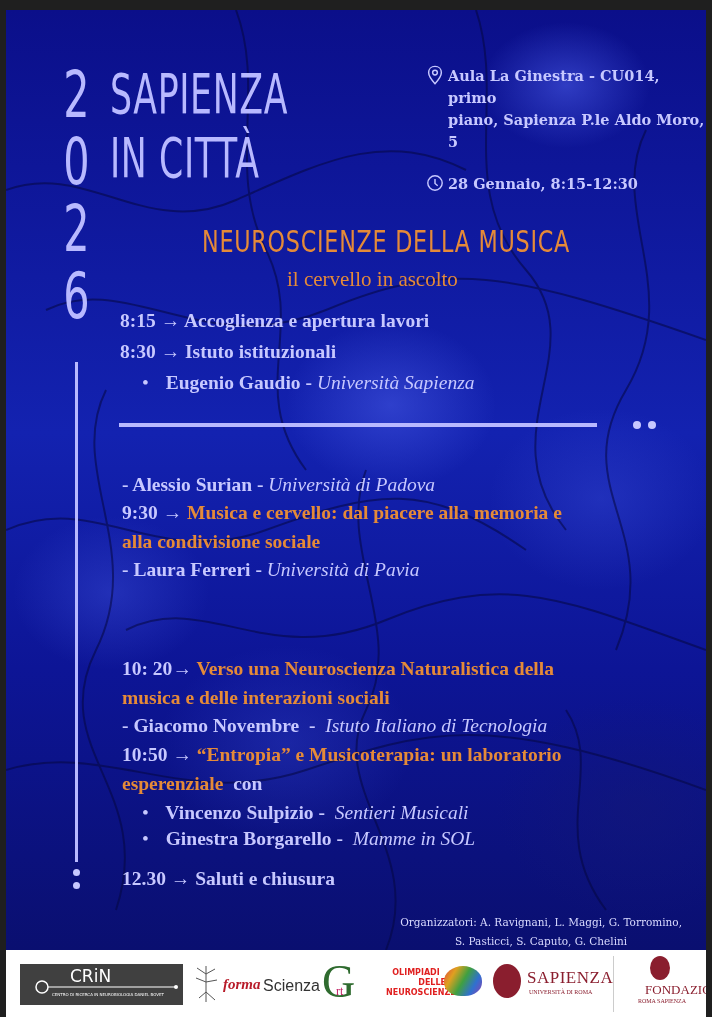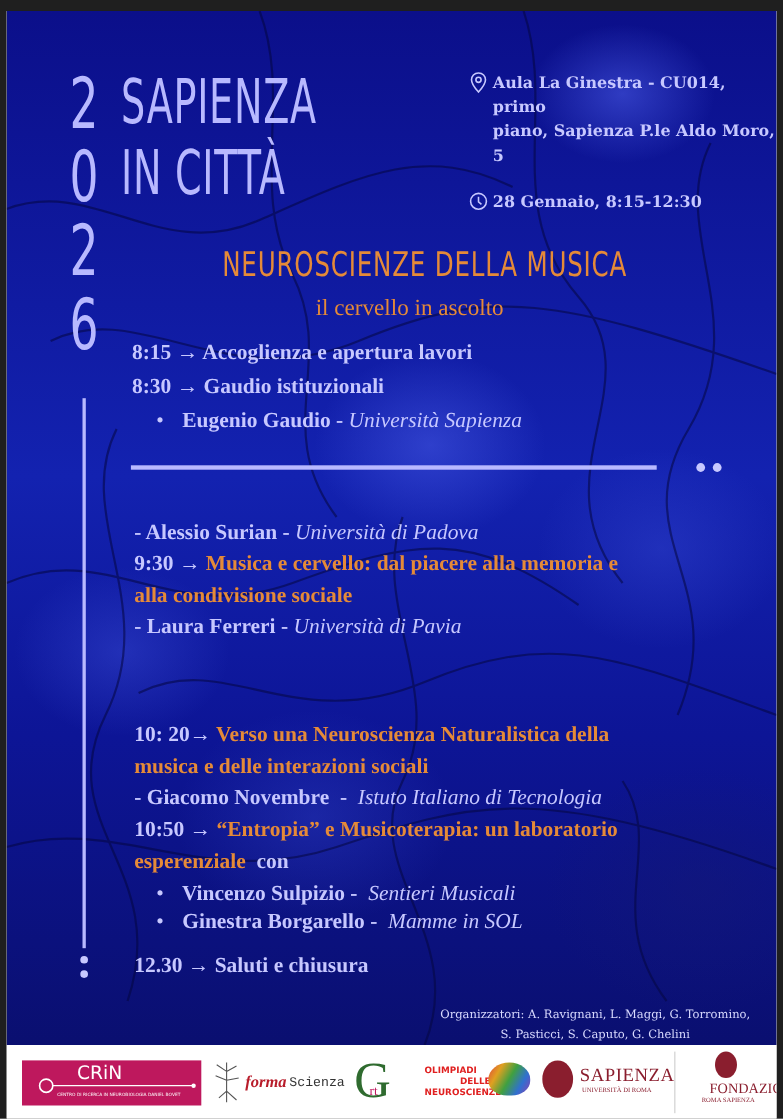--- a/index.html
+++ b/index.html
@@ -100,21 +100,21 @@
   <div class="hdot" style="left:642px"></div>
 
   <div class="sched" style="left:114px; top:300px">
     <span>8:15</span>
     <span>→</span>
     <span>Accoglienza e apertura lavori</span>
   </div>
   <div class="sched" style="left:114px; top:331px">
     <span>8:30</span>
     <span>→</span>
-    <span>Gaudio istituzionali</span>
+    <span>Istuto istituzionali</span>
   </div>
   <div class="sched bullet" style="left:136px; top:362px">
     <span>Eugenio Gaudio</span> - <span class="it">Università Sapienza</span>
   </div>
 
   <div class="sched" style="left:116px; top:464px">
     - <span>Alessio Surian</span> - <span class="it">Università di Padova</span>
   </div>
   <div class="sched" style="left:116px; top:492px">
     <span>9:30</span>
@@ -154,43 +154,43 @@
     <span>→</span>
     <span>Saluti e chiusura</span>
   </div>
 
   <div class="org">
     <div>Organizzatori: A. Ravignani, L. Maggi, G. Torromino,</div>
     <div>S. Pasticci, S. Caputo, G. Chelini</div>
   </div>
 
   <div class="logos">
-    <div class="logo" style="left:14px; top:14px; width:163px; height:41px; background:#be185d;">
+    <div class="logo" style="left:14px; top:14px; width:163px; height:41px; background:#404040;">
       <svg width="163" height="41" viewBox="0 0 163 41" style="position:absolute;left:0;top:0">
         <circle cx="22" cy="23" r="6" fill="none" stroke="#fff" stroke-width="1.5"></circle>
         <line x1="28" y1="23" x2="155" y2="23" stroke="#fff" stroke-width="1.2"></line>
         <circle cx="156" cy="23" r="2" fill="#fff"></circle>
       </svg>
       <div style="position:absolute; left:50px; top:2px; color:#fff; font-family:'DejaVu Sans',sans-serif; font-size:17px;">CRiN</div>
       <div style="position:absolute; left:32px; top:28px; color:#fff; font-family:'DejaVu Sans',sans-serif; font-size:4px; white-space:nowrap;">CENTRO DI RICERCA IN NEUROBIOLOGIA DANIEL BOVET</div>
     </div>
     <div class="logo" style="left:185px; top:14px; width:120px; height:42px;">
       <svg width="30" height="40" viewBox="0 0 30 40" style="position:absolute;left:0;top:0">
         <path d="M15 2 V38 M15 10 L6 4 M15 10 L24 5 M15 18 L5 14 M15 18 L26 16 M15 28 L8 34 M15 28 L24 36" stroke="#555" fill="none" stroke-width="1"></path>
       </svg>
       <span style="position:absolute; left:32px; top:12px; font-family:'Liberation Serif',serif; font-style:italic; font-weight:bold; color:#b81c2a; font-size:15px;">forma</span>
-      <span style="position:absolute; left:72px; top:13px; font-family:Liberation Mono, monospace; color:#333; font-size:12px;">Scienza</span>
+      <span style="position:absolute; left:72px; top:13px; font-family:Liberation Sans, sans-serif; color:#333; font-size:16px;">Scienza</span>
     </div>
     <div class="logo" style="left:316px; top:12px; width:40px; height:44px;">
       <div style="position:absolute; left:0; top:-4px; font-family:'Liberation Serif',serif; font-size:46px; color:#2f6b2f; line-height:48px;">G</div>
       <div style="position:absolute; left:14px; top:22px; font-family:'Liberation Serif',serif; font-size:12px; color:#be185d;">rt</div>
     </div>
     <div class="logo" style="left:380px; top:14px; width:100px; height:42px;">
       <div style="position:absolute; left:0; top:4px; font-family:'DejaVu Sans',sans-serif; font-weight:bold; font-size:8px; line-height:10px; color:#e02020; text-align:right; width:60px;">
-        <div style="text-align:left">OLIMPIADI</div>
+        <div style="text-align:center">OLIMPIADI</div>
         <div>DELLE</div>
         <div style="text-align:left">NEUROSCIENZE</div>
       </div>
       <div style="position:absolute; left:58px; top:2px; width:38px; height:30px; border-radius:50% 50% 45% 45%; background:linear-gradient(120deg,#e04040,#e0a020,#40a040,#3070d0,#9040b0);"></div>
     </div>
     <div class="logo" style="left:487px; top:10px; width:115px; height:48px;">
       <div style="position:absolute; left:0; top:4px; width:28px; height:34px; border-radius:50%; background:#8a1e2e;"></div>
       <div style="position:absolute; left:34px; top:8px; font-family:'Liberation Serif',serif; font-size:17px; color:#8a1e2e; letter-spacing:0.5px;">SAPIENZA</div>
       <div style="position:absolute; left:36px; top:29px; font-family:'Liberation Serif',serif; font-size:6px; color:#8a1e2e;">UNIVERSITÀ DI ROMA</div>
     </div>

